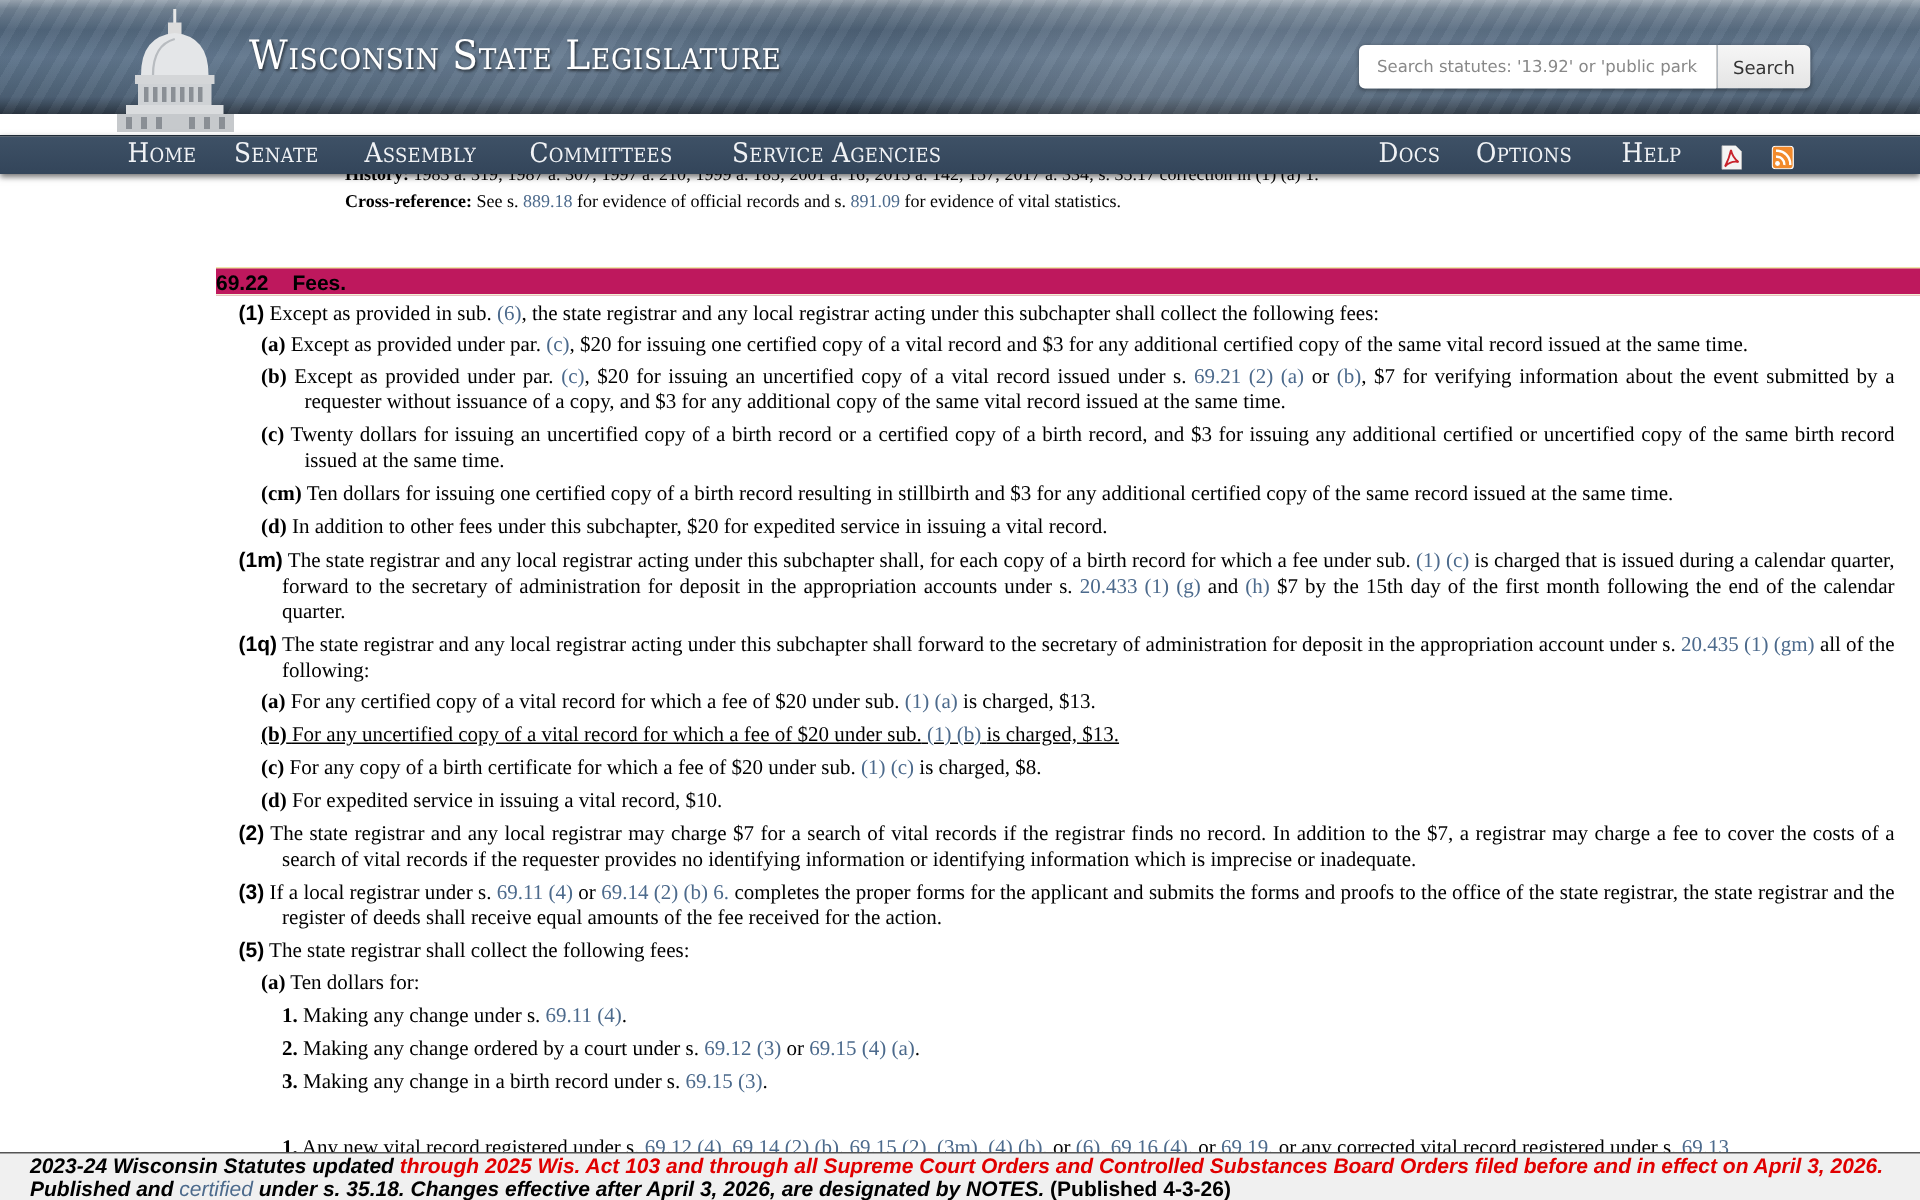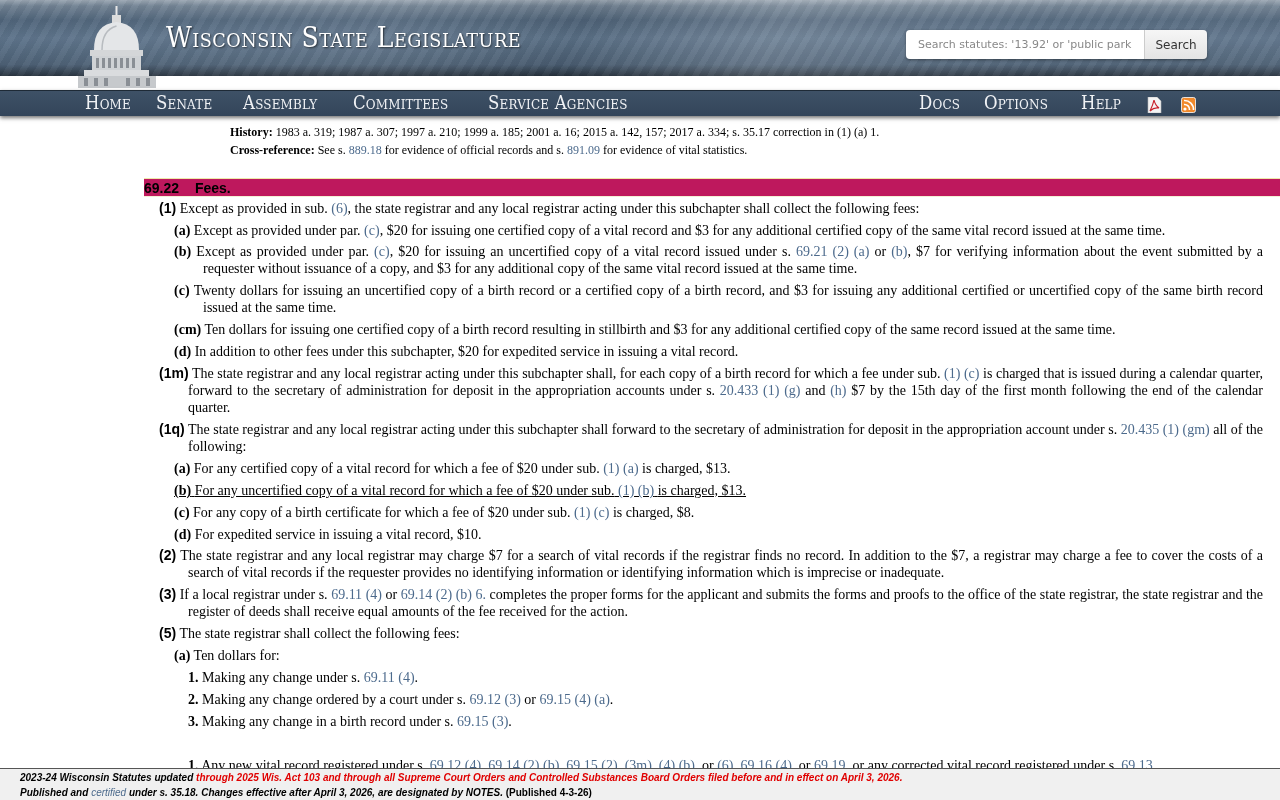--- a/index.html
+++ b/index.html
@@ -56,41 +56,41 @@
   }
   .nav-icon {
     position: absolute; top: 6px; width: 15px; height: 16px;
   }
 
   
   .content {
     position: absolute; left: 0; top: 108px; width: 1280px; height: 660px; overflow: hidden;
     font-size: 14px; line-height: 17px;
   }
-  .note { position: absolute; left: 230px; font-size: 12px; line-height: 14px; white-space: nowrap; margin-top: 16px; }
+  .note { position: absolute; left: 230px; font-size: 12px; line-height: 14px; white-space: nowrap; }
   .link { color: #4c6a8c; text-decoration: none; }
   .sec-head {
     position: absolute; left: 144px; top: 70px; width: 1172px; height: 19px;
     background: #be185d; border-top: 1px solid #eee8aa; border-bottom: 1px solid #f2f0d4;
     font-family: "Liberation Sans", sans-serif; font-weight: bold; font-size: 14px; line-height: 18px;
     padding-left: 0;
   }
   .sec-head span { display: inline-block; }
   .p {
     position: absolute; text-align: justify; text-align-last: left;
   }
   .sub-label { font-family: "Liberation Sans", sans-serif; font-weight: bold; font-size: 14px; }
   .par-label { font-weight: bold; }
 
   
   .footer {
     position: absolute; left: 0; top: 768px; width: 1280px; height: 32px;
     background: #f0f0f0; border-top: 1px solid #555;
     font-family: "Liberation Sans", sans-serif; font-style: italic; font-weight: bold;
-    font-size: 10px; line-height: 15px; padding: 1px 0 0 20px; z-index: 7;
+    font-size: 14px; line-height: 15px; padding: 1px 0 0 20px; z-index: 7;
   }
   .footer .red { color: #e00000; }
   .footer .blue { color: #4c6a8c; font-weight: normal; text-decoration: none; }
   .footer .plain { font-style: normal; }
 </style>
 </head>
 <body>
 
 <div class="banner">
   <svg class="capitol" viewBox="0 0 90 86">

